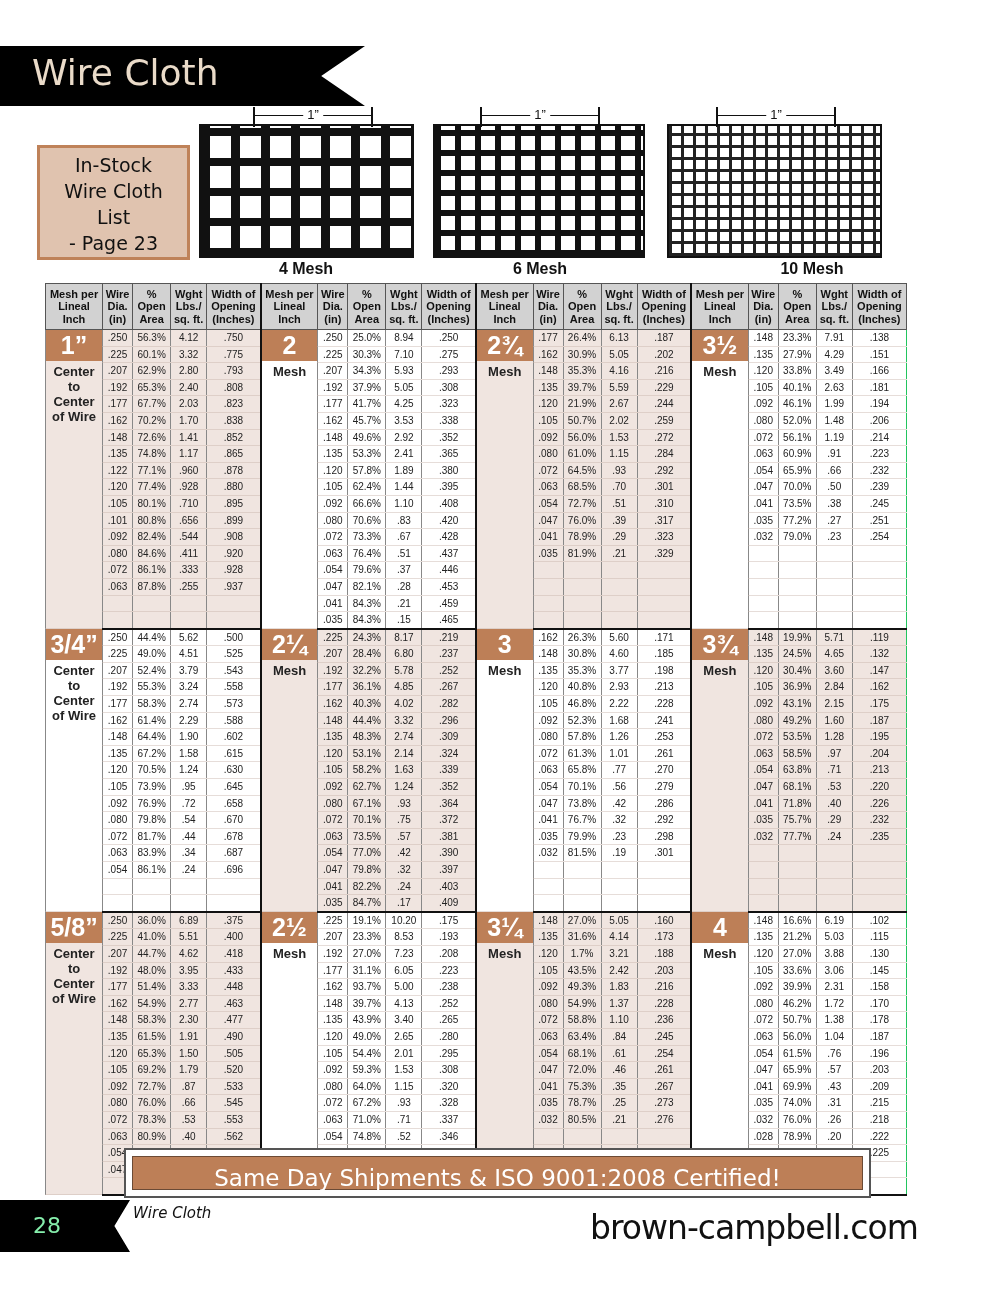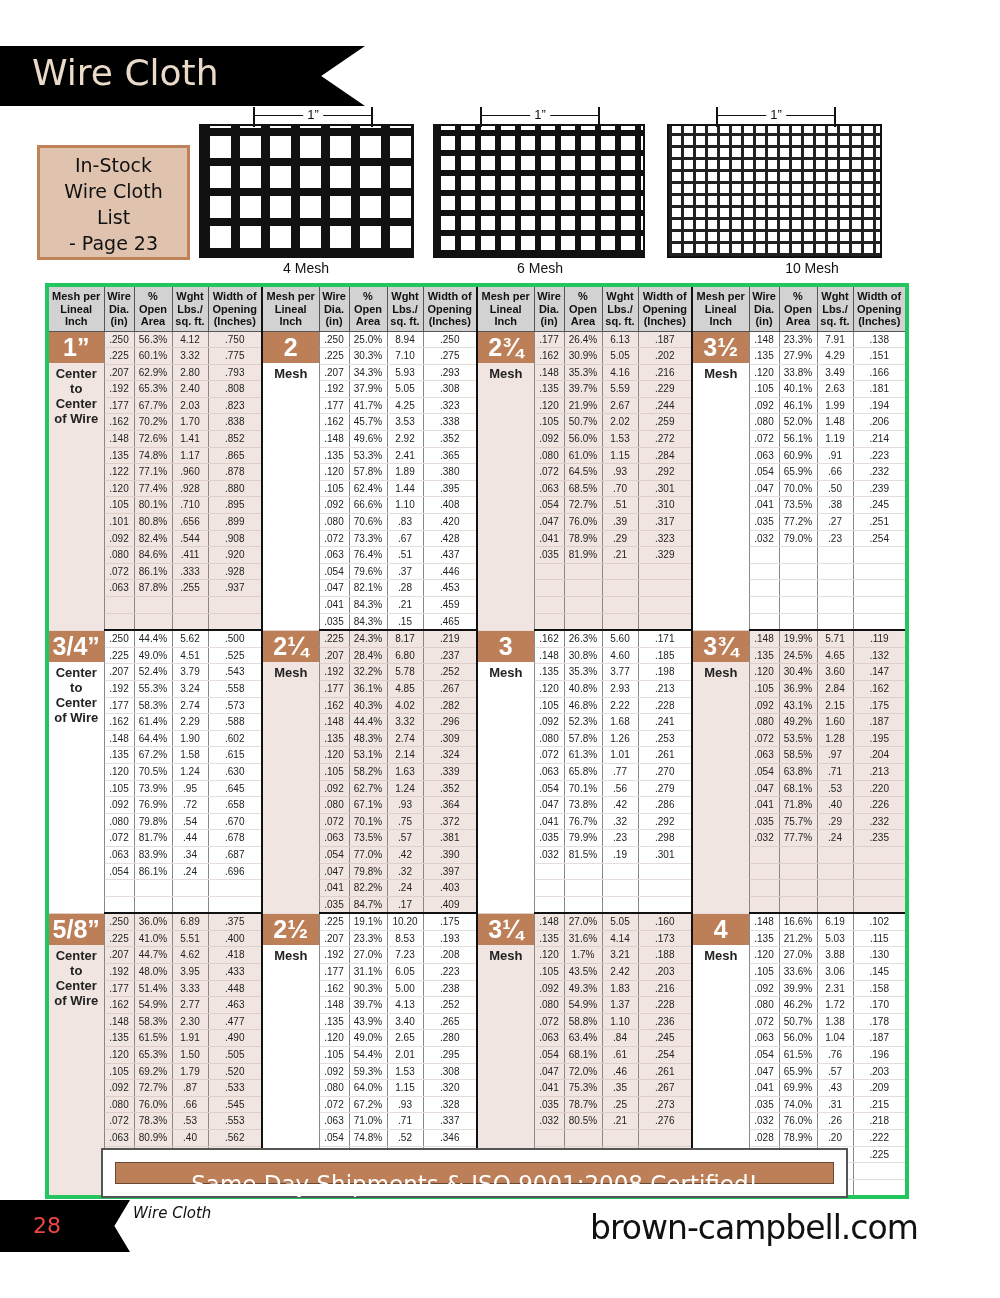--- a/index.html
+++ b/index.html
@@ -15,36 +15,36 @@
 .mesh-6{left:433px;width:212px;background:
  repeating-linear-gradient(90deg,#111 0 6px,transparent 6px 20px),
  repeating-linear-gradient(0deg,#111 0 6px,transparent 6px 20px);}
 .mesh-10{left:667px;width:215px;background:
  repeating-linear-gradient(90deg,#222 0 3px,transparent 3px 12px),
  repeating-linear-gradient(0deg,#222 0 3px,transparent 3px 12px);}
 .dim{position:absolute;top:107px;height:18px;font-size:13px;color:#111}
 .dim .tick{position:absolute;top:0;width:2px;height:20px;background:#111}
 .dim .line{position:absolute;top:8px;height:1px;background:#111}
 .dim .lab{position:absolute;top:0;background:#fff;padding:0 4px;transform:translateX(-50%)}
-.mesh-label{position:absolute;top:260px;font-size:14px;font-weight:normal;transform:translateX(-50%);white-space:nowrap}
+.mesh-label{position:absolute;top:260px;font-size:16px;font-weight:bold;transform:translateX(-50%);white-space:nowrap}
 table.wc{position:absolute;left:45px;top:283px;width:862px;border-collapse:collapse;table-layout:fixed}
 table.wc th{background:#d2d2d2;font-size:11px;font-weight:bold;line-height:12.5px;border:1px solid #555;padding:3px 1px;height:46px;vertical-align:middle;text-align:center}
 table.wc td{font-size:10px;text-align:center;height:15.6px;line-height:15.6px;padding:0;border-left:1px solid #888;border-bottom:1px solid rgba(200,180,170,.45);white-space:nowrap;color:#222}
 table.wc .gb{border-left:2px solid #111}
 table.wc .grow-end td{border-bottom:2px solid #111}
-table.wc{border:4px solid #22c55e}
+table.wc{border:1px solid #22c55e}
 td.lbl{vertical-align:top;padding:0;border-bottom:2px solid #111}
 .lbl .big{background:#bd7f57;color:#fff;font-weight:bold;font-size:25px;height:31px;line-height:31px;text-align:center;font-family:"Liberation Sans",sans-serif}
 .lbl .sub{font-weight:bold;font-size:13px;line-height:15px;text-align:center;padding-top:3px;white-space:normal}
 .sh{background:#f0e5e0}
 .wh{background:#fff}
-.ship{position:absolute;left:101px;top:1148px;width:747px;height:50px;border:2px solid #555;padding:12px;background:#fff}
+.ship{position:absolute;left:124px;top:1148px;width:747px;height:50px;border:2px solid #555;padding:6px;background:#fff}
 .ship div{background:#bd7f57;border:1px solid #6b4a35;width:100%;height:100%;color:#fff;font-family:"DejaVu Sans",sans-serif;font-size:23px;text-align:center;line-height:42px}
 .pg{position:absolute;left:0;top:1200px;width:130px;height:52px;background:#000;clip-path:polygon(0 0,100% 0,88% 50%,100% 100%,0 100%)}
-.pg span{position:absolute;left:33px;top:13px;color:#ef4444;font-family:"DejaVu Sans",sans-serif;font-size:22px}
+.pg span{position:absolute;left:33px;top:13px;color:#86efac;font-family:"DejaVu Sans",sans-serif;font-size:22px}
 .foot-sec{position:absolute;left:133px;top:1204px;font-style:italic;font-family:"DejaVu Sans",sans-serif;font-size:15px}
 .foot-site{position:absolute;left:590px;top:1208px;font-family:"DejaVu Sans",sans-serif;font-size:33px;color:#111;letter-spacing:-1px}
 </style>
 </head>
 <body>
 
 <div class="banner">
     <span>Wire Cloth</span>
   </div>
 
@@ -878,21 +878,21 @@
         <td class="wh">33.6%</td>
         <td class="wh">3.06</td>
         <td class="wh">.145</td>
       </tr>
       <tr>
         <td class="sh">.177</td>
         <td class="sh">51.4%</td>
         <td class="sh">3.33</td>
         <td class="sh">.448</td>
         <td class="wh">.162</td>
-        <td class="wh">90.3%</td>
+        <td class="wh">93.7%</td>
         <td class="wh">5.00</td>
         <td class="wh">.238</td>
         <td class="sh">.092</td>
         <td class="sh">49.3%</td>
         <td class="sh">1.83</td>
         <td class="sh">.216</td>
         <td class="wh">.092</td>
         <td class="wh">39.9%</td>
         <td class="wh">2.31</td>
         <td class="wh">.158</td>

